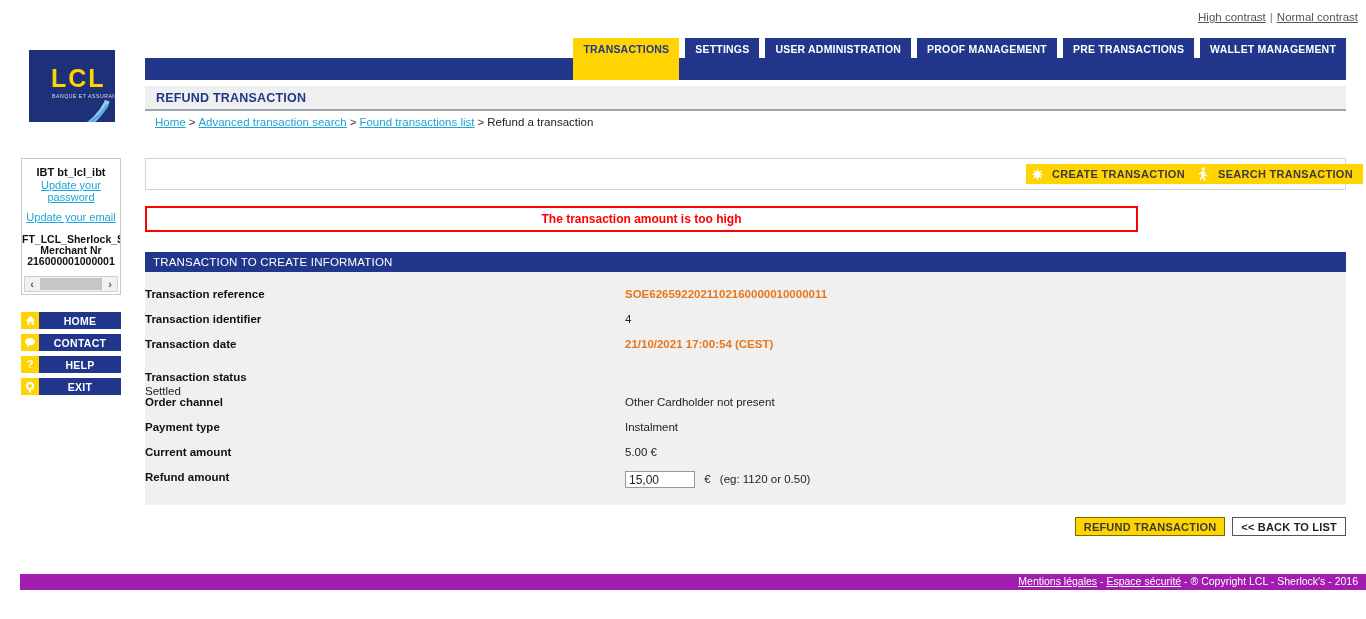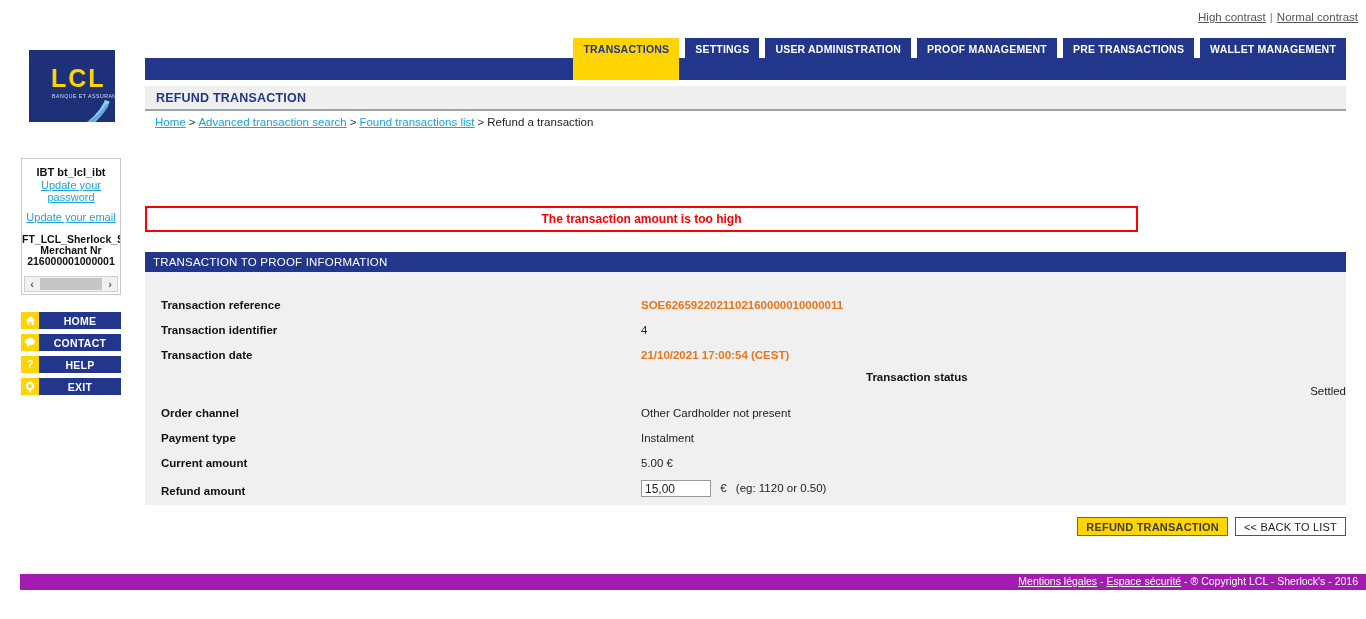--- a/index.html
+++ b/index.html
@@ -241,22 +241,22 @@
   }
   .panel-head {
     height: 20px; background: #22368c;
     color: #ffffff; font-size: 11.5px;
     display: flex; align-items: center;
     padding-left: 8px;
     letter-spacing: 0.2px;
   }
   .rows { padding-top: 14px; }
   .row {
-    display: flex; height: 25px; align-items: flex-end;
-    padding-left: 16px;
+    display: flex; height: 25px; align-items: flex-start;
+    padding-left: 0;
   }
   .row .k {
     width: 480px;
     font-size: 11.5px; font-weight: bold; color: #111;
     padding-top: 2px;
   }
   .row .v {
     font-size: 11.5px; color: #222; padding-top: 2px;
   }
   .v.orange { color: #e8761b; font-weight: bold; }
@@ -289,21 +289,21 @@
     font-size: 11px; font-weight: bold;
     display: flex; align-items: center;
     cursor: pointer;
     letter-spacing: 0.2px;
   }
   .btn-back {
     height: 19px; padding: 0 8px;
     background: #ffffff;
     border: 1px solid #555555;
     color: #222;
-    font-size: 11px; font-weight: normal;
+    font-size: 11px; font-weight: bold;
     display: flex; align-items: center;
     cursor: pointer;
     letter-spacing: 0.2px;
   }
 
   
   .footer {
     position: absolute; left: 20px; top: 574px;
     width: 1346px; height: 16px;
     background: #a21caf;
@@ -393,27 +393,46 @@
         <svg width="12" height="12" viewBox="0 0 12 12">
             <circle cx="6" cy="5" r="4.2" fill="#ffffff"></circle>
             <circle cx="6" cy="5" r="2" fill="#ffd400"></circle>
             <rect x="5" y="7" width="2" height="4.5" fill="#ffffff"></rect>
           </svg>
       </div>
       <div class="lbl">EXIT</div>
     </div>
   </div>
 
+  <div class="toolbar">
+    <div class="tb-btn" id="btn-create">
+      <div class="ic">
+        <svg width="13" height="13" viewBox="0 0 14 14">
+            <path d="M7 0.5 L8.3 4.3 L12 2.2 L9.9 5.9 L13.7 7 L9.9 8.1 L12 11.8 L8.3 9.7 L7 13.5 L5.7 9.7 L2 11.8 L4.1 8.1 L0.3 7 L4.1 5.9 L2 2.2 L5.7 4.3 Z" fill="#ffffff"></path>
+          </svg>
+      </div>
+      <div class="lbl">CREATE TRANSACTION</div>
+    </div>
+    <div class="tb-btn" id="btn-search">
+      <div class="ic">
+        <svg width="12" height="14" viewBox="0 0 12 14">
+            <circle cx="6.2" cy="2" r="1.7" fill="#ffffff"></circle>
+            <path d="M5.2 4 L7.2 4 L8.6 7.2 L10.4 8.2 L9.8 9.4 L7.6 8.3 L7.2 10 L9 13.6 L7.6 14 L5.8 10.6 L3.4 13.6 L2.2 12.9 L4.4 9.4 L4 6 L2.2 7.8 L1.4 6.8 Z" fill="#ffffff"></path>
+          </svg>
+      </div>
+      <div class="lbl">SEARCH TRANSACTION</div>
+    </div>
+  </div>
 
   <div class="error-banner">
     <span>The transaction amount is too high</span>
   </div>
 
   <div class="panel">
-    <div class="panel-head">TRANSACTION TO PROOF INFORMATION</div>
+    <div class="panel-head">TRANSACTION TO CREATE INFORMATION</div>
     <div class="rows">
 
       <div class="row">
         <div class="k">Transaction reference</div>
         <div class="v orange">SOE6265922021102160000010000011</div>
       </div>
 
       <div class="row">
         <div class="k">Transaction identifier</div>
         <div class="v">4</div>

